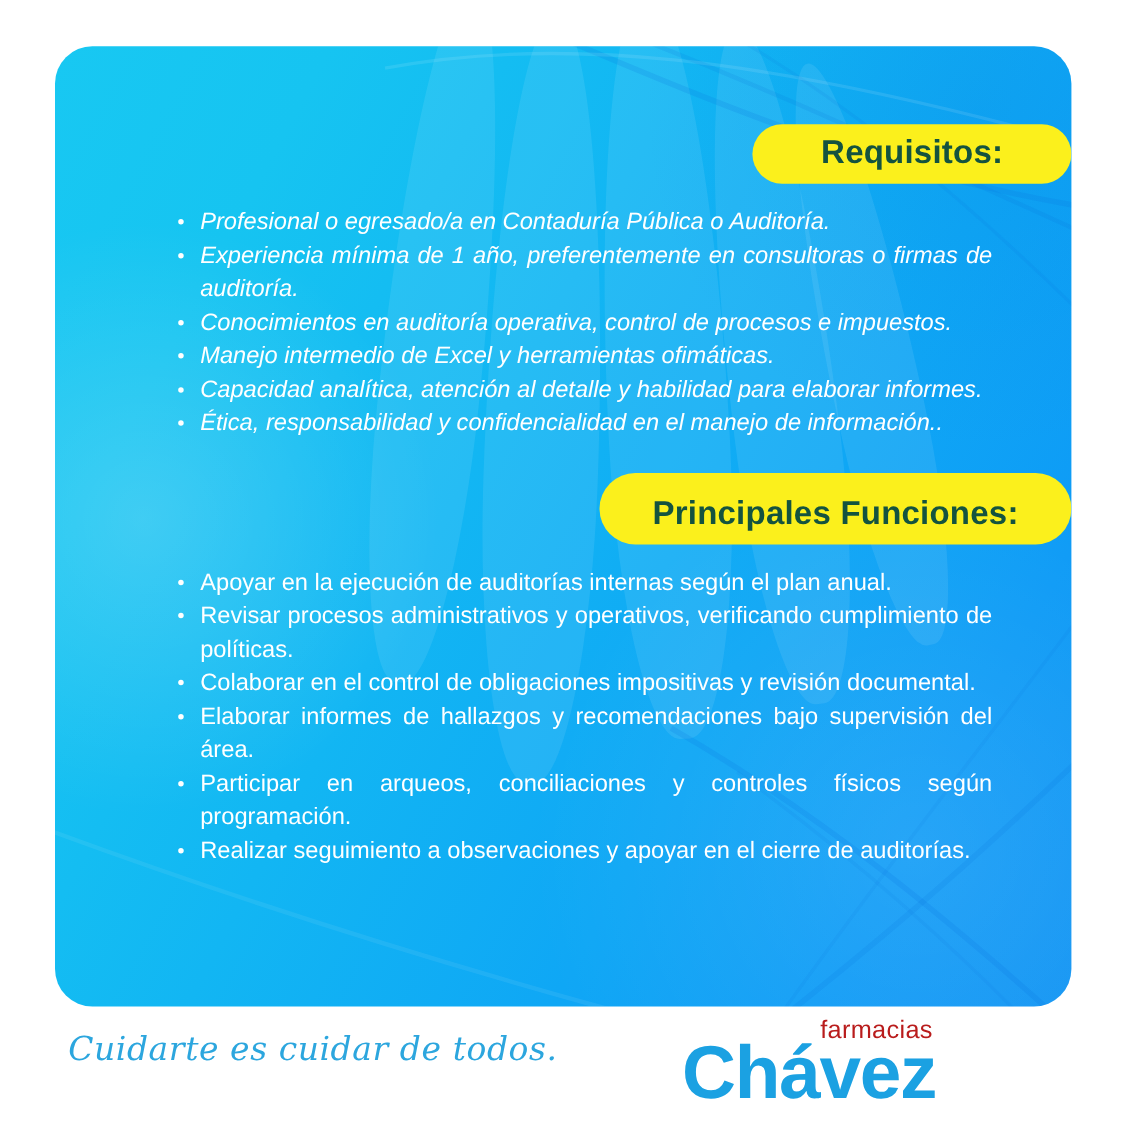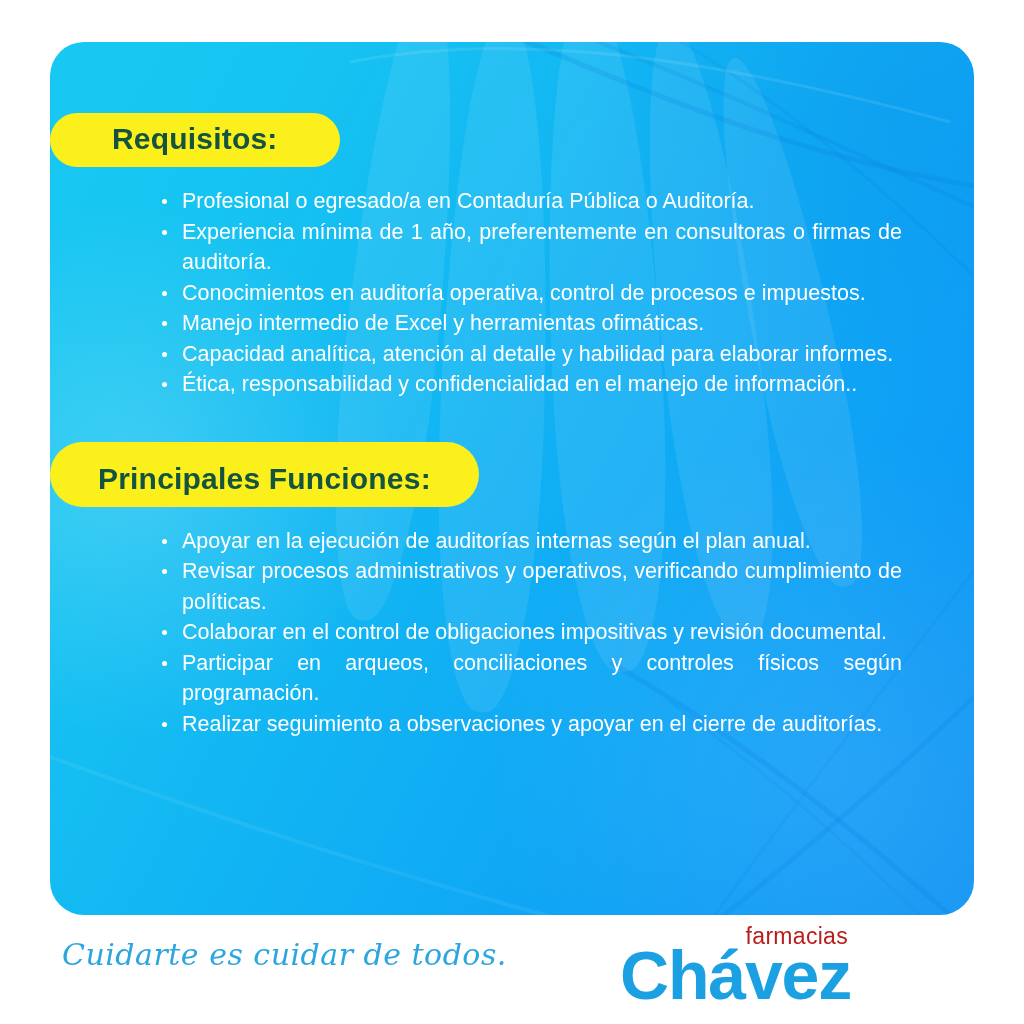--- a/index.html
+++ b/index.html
@@ -75,21 +75,21 @@
   .card-inner {
     position: absolute;
     left: 0; top: 0;
     width: 924px;
     height: 873px;
   }
 
   
   .badge-row {
     display: flex;
-    justify-content: flex-start;
+    justify-content: flex-end;
   }
   .badge {
     display: inline-block;
     background: #FBF01C;
     color: #14533F;
     font-weight: bold;
     letter-spacing: 0.2px;
     border-radius: 999px;
     text-align: center;
     white-space: nowrap;
@@ -105,21 +105,21 @@
     margin-top: 30px;
   }
 
   
   ul.bullets {
     list-style: none;
     margin: 0;
     padding: 0;
     color: #ffffff;
   }
-  ul.req-list { margin: 19px 72px 12px 110px; }
+  ul.req-list { margin: 19px 72px 0 110px; font-style: italic; }
   ul.fun-list { margin: 19px 72px 0 110px; }
 
   ul.bullets li {
     position: relative;
     padding-left: 22px;
     font-size: 21.5px;
     line-height: 30.5px;
     text-align: justify;
     text-justify: inter-word;
     font-weight: 400;
@@ -227,20 +227,21 @@
     </ul>
 
     <div class="badge-row">
       <div class="badge fun">Principales Funciones:</div>
     </div>
 
     <ul class="bullets fun-list">
       <li><span>Apoyar en la ejecución de auditorías internas según el plan anual.</span></li>
       <li><span>Revisar procesos administrativos y operativos, verificando cumplimiento de políticas.</span></li>
       <li><span>Colaborar en el control de obligaciones impositivas y revisión documental.</span></li>
+      <li><span>Elaborar informes de hallazgos y recomendaciones bajo supervisión del área.</span></li>
       <li><span>Participar en arqueos, conciliaciones y controles físicos según programación.</span></li>
       <li><span>Realizar seguimiento a observaciones y apoyar en el cierre de auditorías.</span></li>
     </ul>
 
   </div>
 </div>
 
 <div class="footer">
   <div class="tagline">Cuidarte es cuidar de todos.</div>
 

